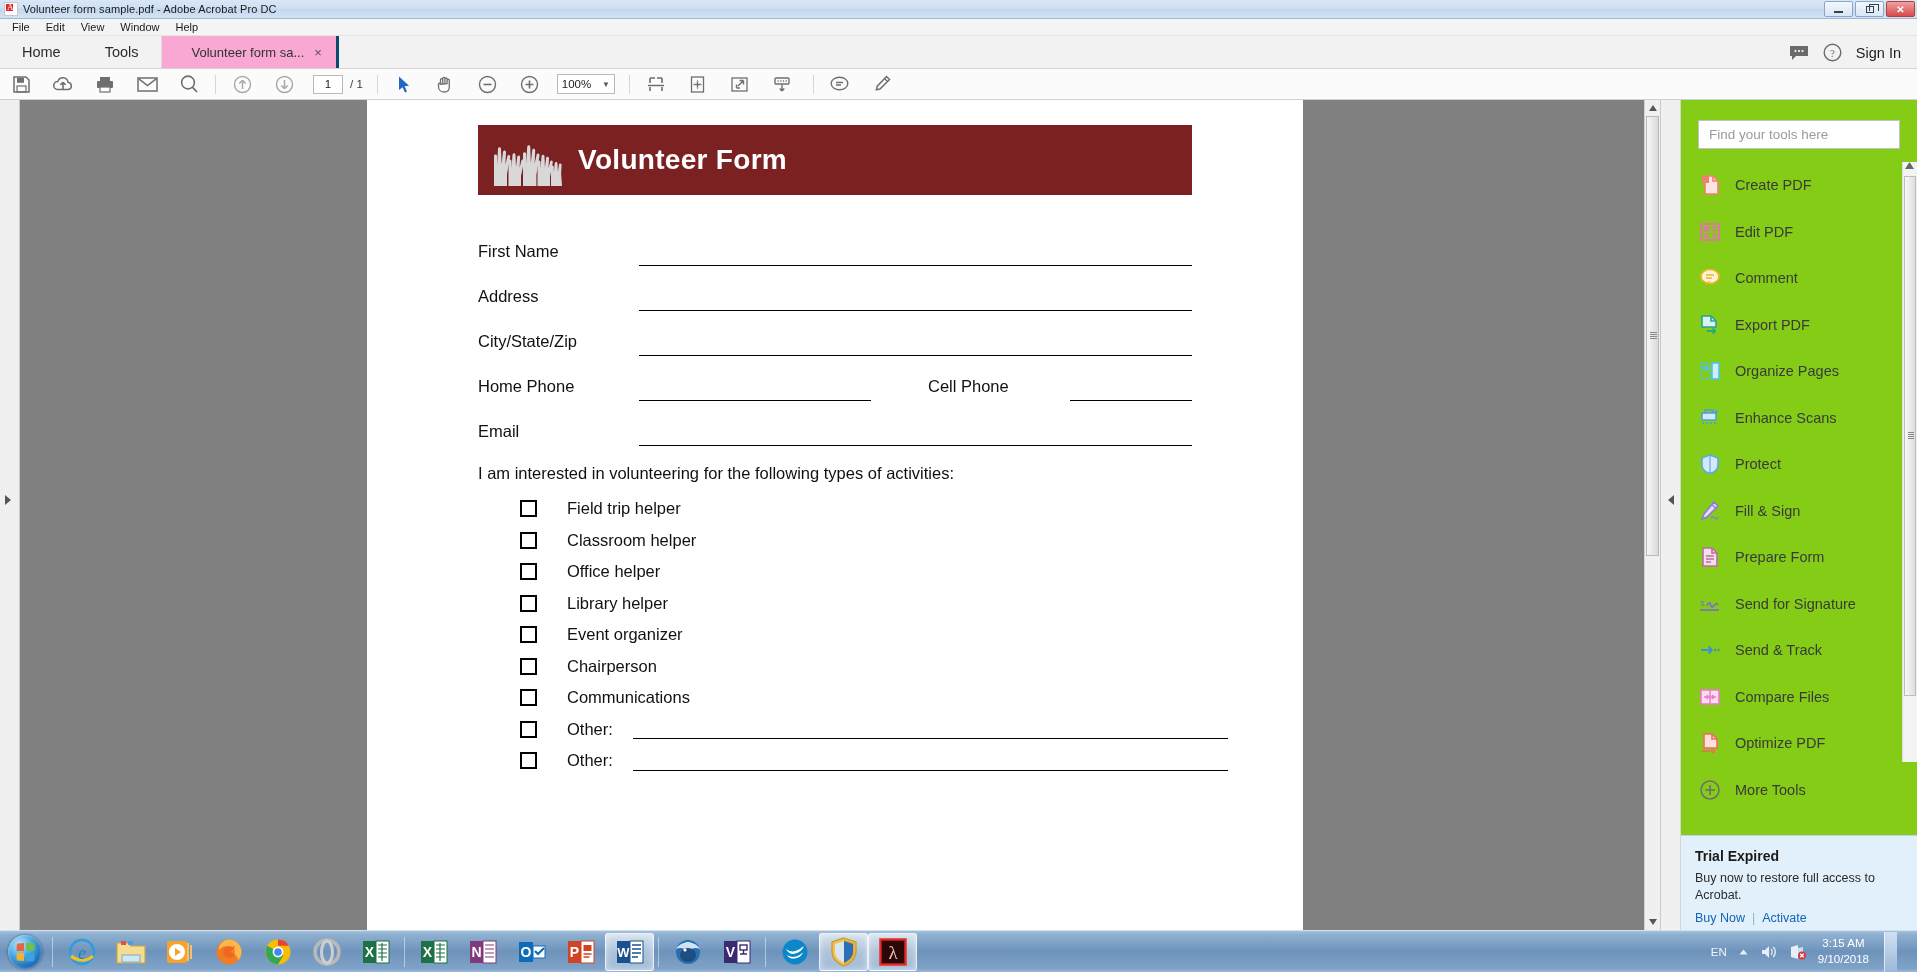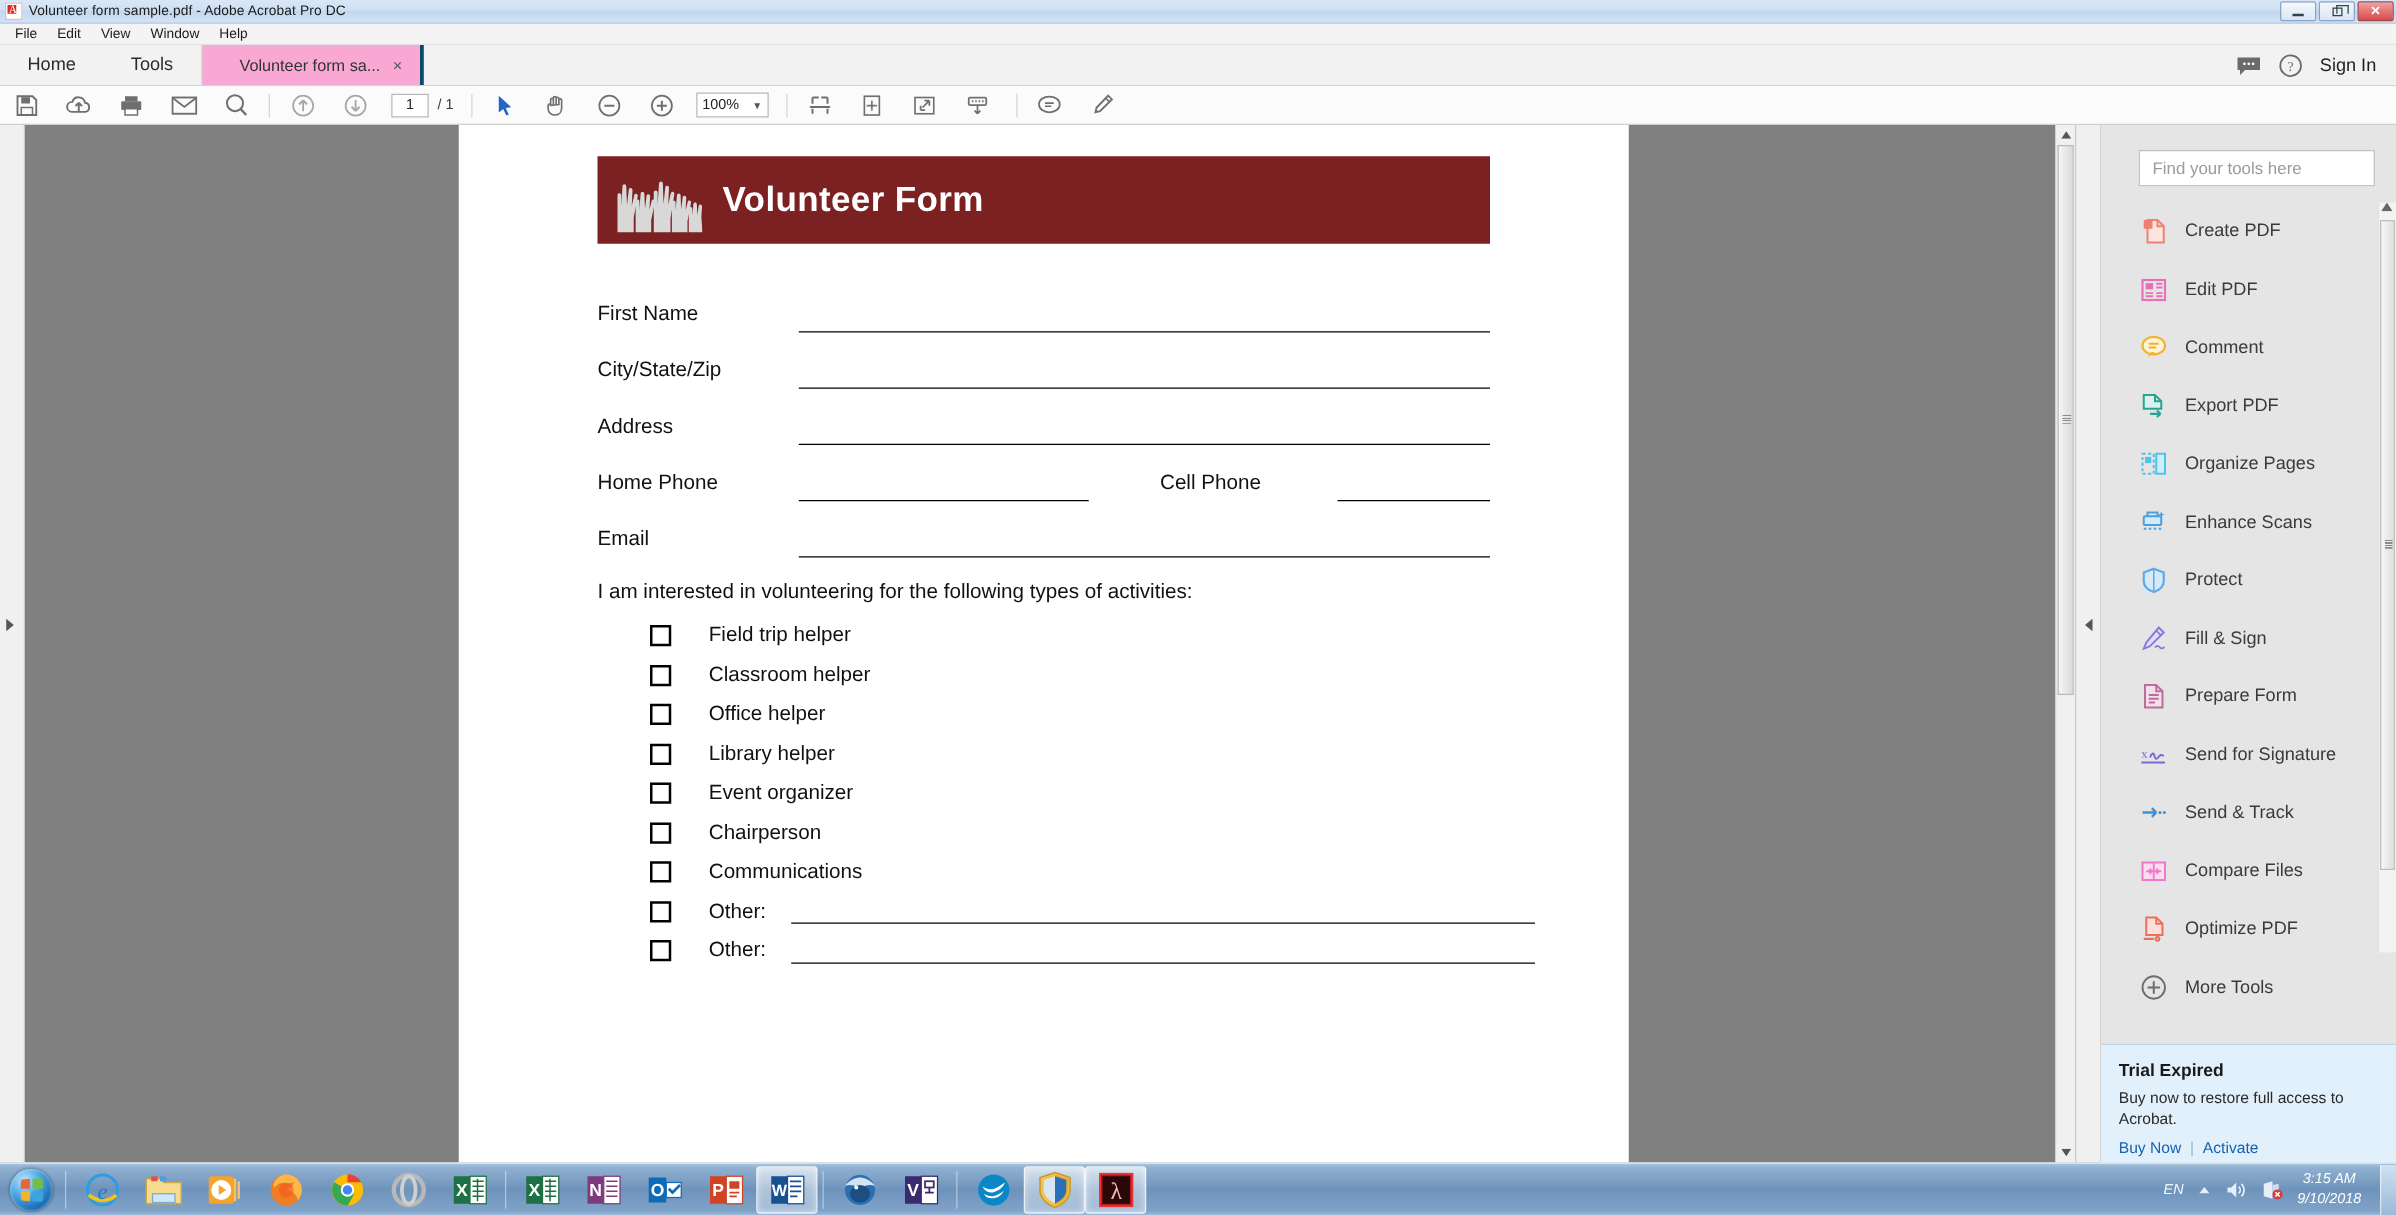--- a/index.html
+++ b/index.html
@@ -154,21 +154,21 @@
   .ds-thumb {
     position: absolute; left: 1px; top: 16px; width: 13px; height: 440px;
     background: linear-gradient(to right,#f6f6f6,#dadada); border: 1px solid #b9b9b9;
   }
   .ds-grip { position:absolute; left:3px; top:215px; width:7px; height:7px;
     background: repeating-linear-gradient(to bottom,#8a8a8a 0 1px,transparent 1px 2px); }
 
   
   .toolspanel {
     position: absolute; top: 100px; right: 0; width: 237px; height: 830px;
-    background: #e5e5e5; border-left: 1px solid #d5d5d5; padding-left: 13px;
+    background: #84cc16; border-left: 1px solid #d5d5d5;
   }
   .searchbox {
     margin: 20px 17px 0 17px; height: 29px; border: 1px solid #c2c2c2;
     background: #fff; display: flex; align-items: center; padding-left: 10px;
     font-size: 13.5px; color: #9b9b9b;
   }
   .toollist { margin-top: 13px; }
   .toolrow {
     display: flex; align-items: center; height: 46.5px; padding-left: 18px; gap: 14px;
   }
@@ -223,21 +223,21 @@
     width: 49px; height: 38px; display: flex; align-items: center; justify-content: center;
     border-radius: 3px;
   }
   .tbtn.active {
     background: linear-gradient(to bottom, rgba(255,255,255,.62), rgba(255,255,255,.28));
     border: 1px solid rgba(255,255,255,.75);
     box-shadow: inset 0 0 6px rgba(255,255,255,.55);
   }
   .tray {
     position: absolute; right: 0; top: 0; height: 42px;
-    display: flex; align-items: center; gap: 11px; padding-right: 0; font-style: italic;
+    display: flex; align-items: center; gap: 11px; padding-right: 20px;
   }
   .tray-text { font-size: 11.5px; color: #f2f7fc; }
   .clock { font-size: 11.5px; color: #ffffff; text-align: center; line-height: 1.35; }
   .showdesk { width: 13px; height: 40px; background: linear-gradient(to bottom,#cfe0f2,#9bb9d8);
     border-left: 1px solid rgba(255,255,255,.6); margin-left: 4px;}
   svg { display: block; }
 </style>
 </head>
 <body>
 
@@ -428,25 +428,25 @@
         </span>
         <span class="banner-title">Volunteer Form</span>
       </div>
 
       <div class="fields">
         <div class="frow">
           <div class="flabel">First Name</div>
           <div class="fline"></div>
         </div>
         <div class="frow">
+          <div class="flabel">Address</div>
+          <div class="fline"></div>
+        </div>
+        <div class="frow">
           <div class="flabel">City/State/Zip</div>
-          <div class="fline"></div>
-        </div>
-        <div class="frow">
-          <div class="flabel">Address</div>
           <div class="fline"></div>
         </div>
         <div class="frow">
           <div class="flabel">Home Phone</div>
           <div class="fline short"></div>
           <div class="flabel inline" style="padding-left:18px">Cell Phone</div>
           <div class="fline"></div>
         </div>
         <div class="frow">
           <div class="flabel">Email</div>

